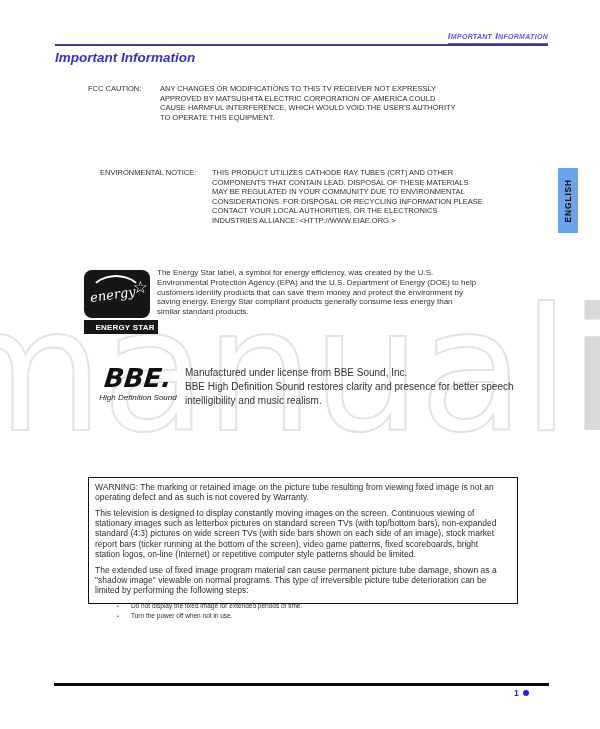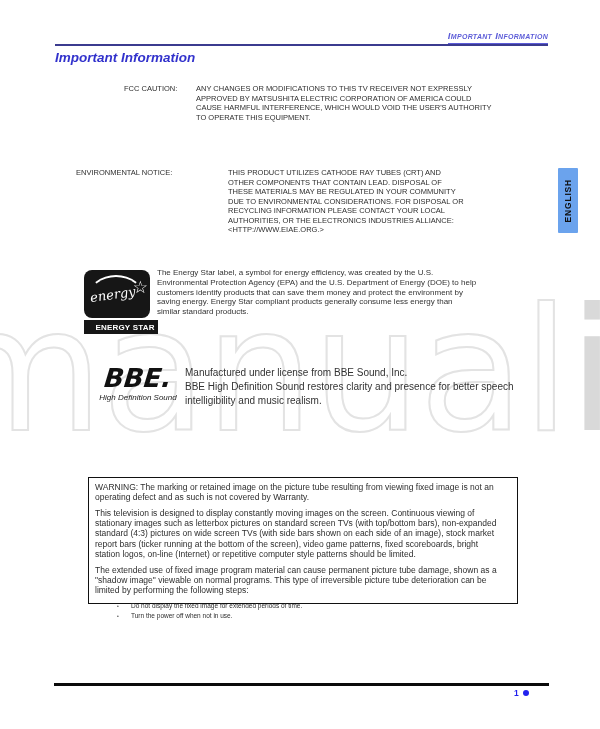--- a/index.html
+++ b/index.html
@@ -43,24 +43,24 @@
   .header-rule{top:44px;left:55px;width:493px;height:1.5px;background:#3b3b8f;}
   .page-title{
     top:50px;left:55px;
     font-size:13.5px;font-weight:bold;font-style:italic;
     color:#3232cc;
   }
 
   
   .notice{display:flex;font-size:7.5px;line-height:1.27;color:#2e2e2e;}
   .notice .notice-label{flex:0 0 auto;}
-  .fcc{top:84px;left:88px;width:372px;margin-left:36px;}
+  .fcc{top:84px;left:88px;width:372px;}
   .fcc .notice-label{width:72px;}
   .fcc .notice-text{width:296px;}
-  .env{top:168px;left:76px;width:392px;gap:40px;}
+  .env{top:168px;left:100px;width:392px;}
   .env .notice-label{width:112px;}
   .env .notice-text{width:272px;}
 
   
   .lang-tab{
     top:168px;left:558px;width:20px;height:65px;
     background:#6ba3ed;
     border-radius:1px;
     display:flex;align-items:center;justify-content:center;
   }

